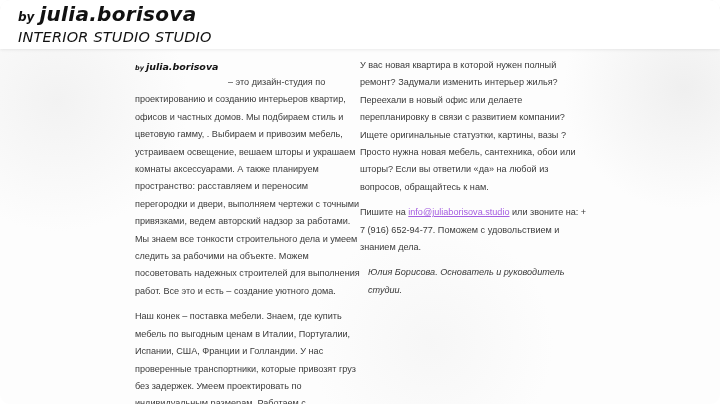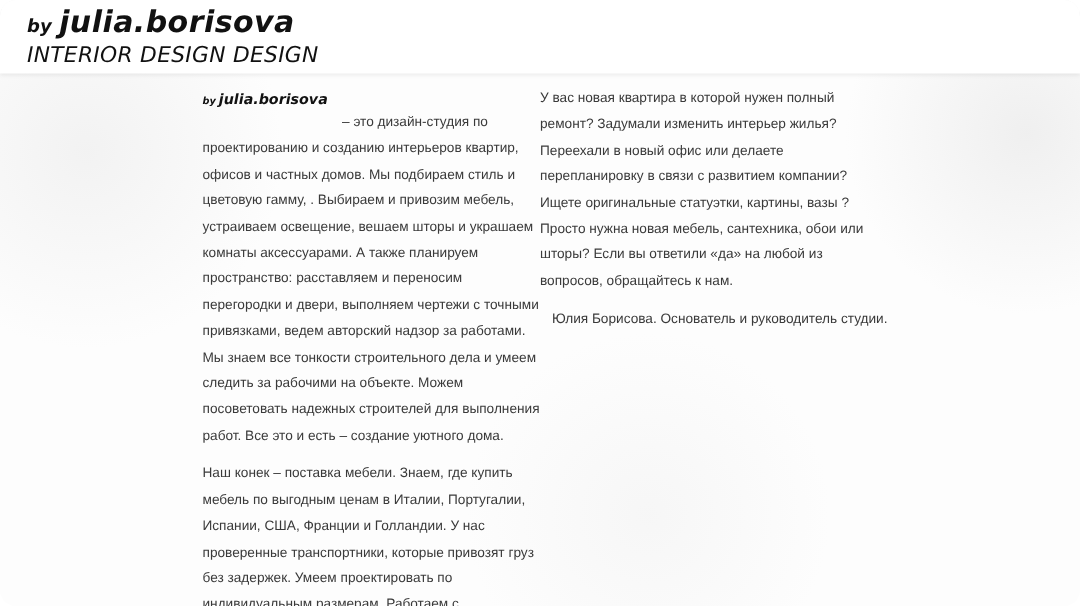--- a/index.html
+++ b/index.html
@@ -132,48 +132,50 @@
     .mini-logo .mb {
       font-size: 6.5px;
       margin-right: 2px;
     }
     .email-link {
       color: #a55ee0;
       text-decoration: underline;
       cursor: pointer;
     }
     .signature {
+      font-style: italic;
       padding-left: 8px;
       margin-top: 4px;
     }
   </style>
 </head>
 <body>
 
 <div class="page">
 
   <header class="header">
     <div class="logo">
       <div class="logo-top">
         <span class="logo-by">by</span>
         <span class="logo-name">julia.borisova</span>
       </div>
-      <div class="logo-sub">INTERIOR DESIGN DESIGN</div>
+      <div class="logo-sub">INTERIOR STUDIO STUDIO</div>
     </div>
 
   </header>
 
   <main class="content">
     <section class="col col-left">
       <span class="mini-logo">
         <span class="mb">by</span><span>julia.borisova</span>
       </span>
       <p style="text-indent:93px;">– это дизайн-студия по проектированию   и созданию интерьеров квартир, офисов и частных домов. Мы подбираем стиль и цветовую гамму, . Выбираем и привозим мебель, устраиваем освещение, вешаем шторы и украшаем комнаты аксессуарами. А также планируем пространство: расставляем и переносим перегородки и двери, выполняем чертежи с точными привязками, ведем авторский надзор за работами. Мы знаем все тонкости строительного дела и умеем следить за рабочими на объекте. Можем посоветовать надежных строителей для выполнения работ. Все это и есть –  создание уютного дома.</p>
       <p>Наш конек – поставка мебели. Знаем, где купить мебель по выгодным ценам в Италии, Португалии, Испании, США, Франции и Голландии. У нас проверенные транспортники, которые привозят груз без задержек. Умеем проектировать по индивидуальным размерам. Работаем с итальянскими фабриками, которые изготавливают мебель по нашим чертежам в течение 1-2 месяцев. .</p>
     </section>
 
     <section class="col col-right">
       <p>У вас новая квартира в которой нужен полный ремонт? Задумали изменить интерьер жилья? Переехали в новый офис или делаете перепланировку в связи с развитием компании? Ищете оригинальные статуэтки, картины, вазы ? Просто нужна новая мебель, сантехника, обои или шторы? Если вы ответили «да» на любой из вопросов, обращайтесь к нам.</p>
+      <p><span>Пишите на </span><a class="email-link" style="color: rgb(165, 94, 224);">info@juliaborisova.studio</a><span> или звоните на: + 7 (916) 652-94-77. Поможем с удовольствием и знанием дела.</span></p>
       <p class="signature">Юлия Борисова. Основатель и руководитель студии.</p>
     </section>
   </main>
 
 </div>
 
 </body></html>

